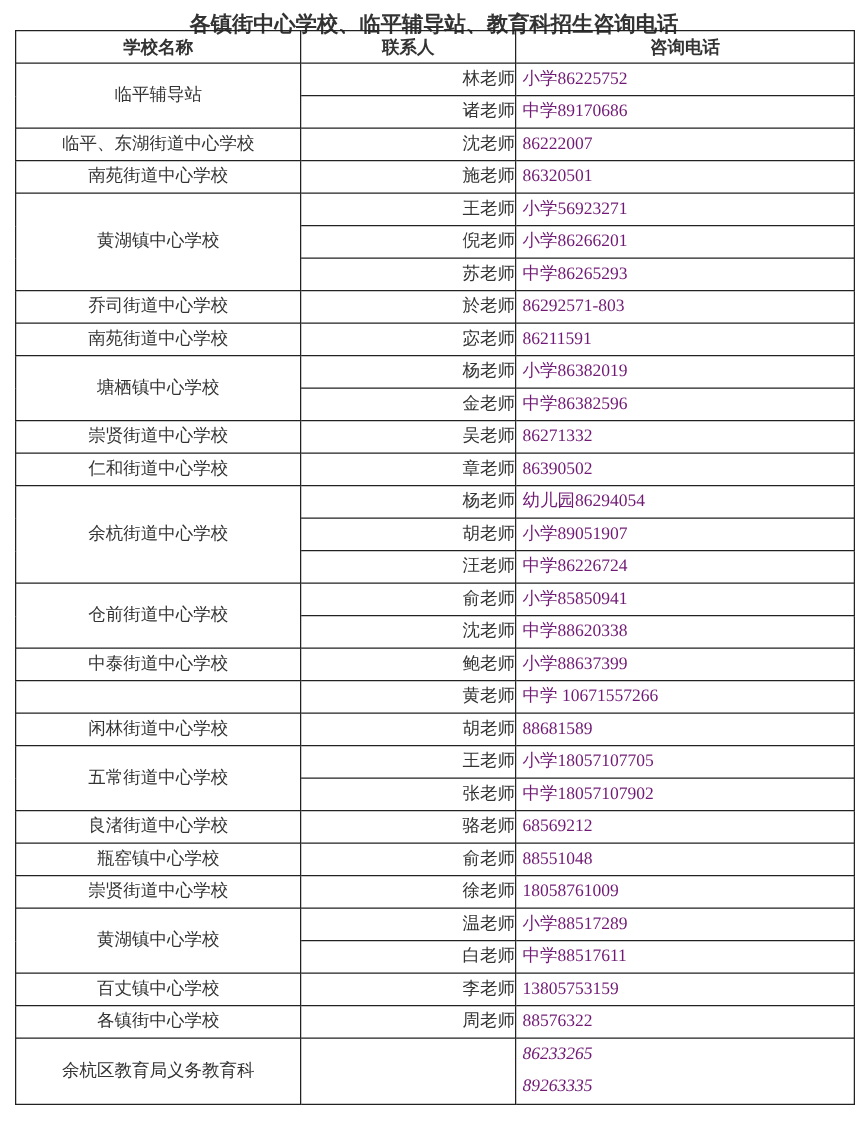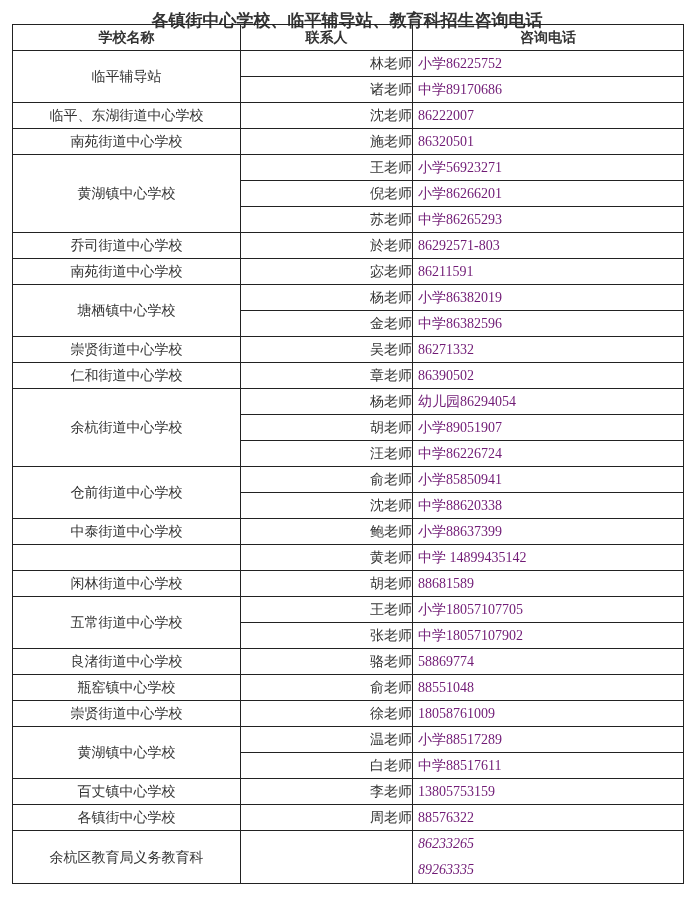--- a/index.html
+++ b/index.html
@@ -124,40 +124,40 @@
         <td class="phone">中学88620338</td>
       </tr>
       <tr>
         <td class="school" rowspan="1">中泰街道中心学校</td>
         <td class="contact">鲍老师</td>
         <td class="phone">小学88637399</td>
       </tr>
       <tr>
         <td class="school" rowspan="1"></td>
         <td class="contact">黄老师</td>
-        <td class="phone">中学 14899435142</td>
+        <td class="phone">中学 10671557266</td>
       </tr>
       <tr>
         <td class="school" rowspan="1">闲林街道中心学校</td>
         <td class="contact">胡老师</td>
         <td class="phone">88681589</td>
       </tr>
       <tr>
         <td class="school" rowspan="2">五常街道中心学校</td>
         <td class="contact">王老师</td>
         <td class="phone">小学18057107705</td>
       </tr>
       <tr>
         <td class="contact">张老师</td>
         <td class="phone">中学18057107902</td>
       </tr>
       <tr>
         <td class="school" rowspan="1">良渚街道中心学校</td>
         <td class="contact">骆老师</td>
-        <td class="phone">58869774</td>
+        <td class="phone">68569212</td>
       </tr>
       <tr>
         <td class="school" rowspan="1">瓶窑镇中心学校</td>
         <td class="contact">俞老师</td>
         <td class="phone">88551048</td>
       </tr>
       <tr>
         <td class="school" rowspan="1">崇贤街道中心学校</td>
         <td class="contact">徐老师</td>
         <td class="phone">18058761009</td>

